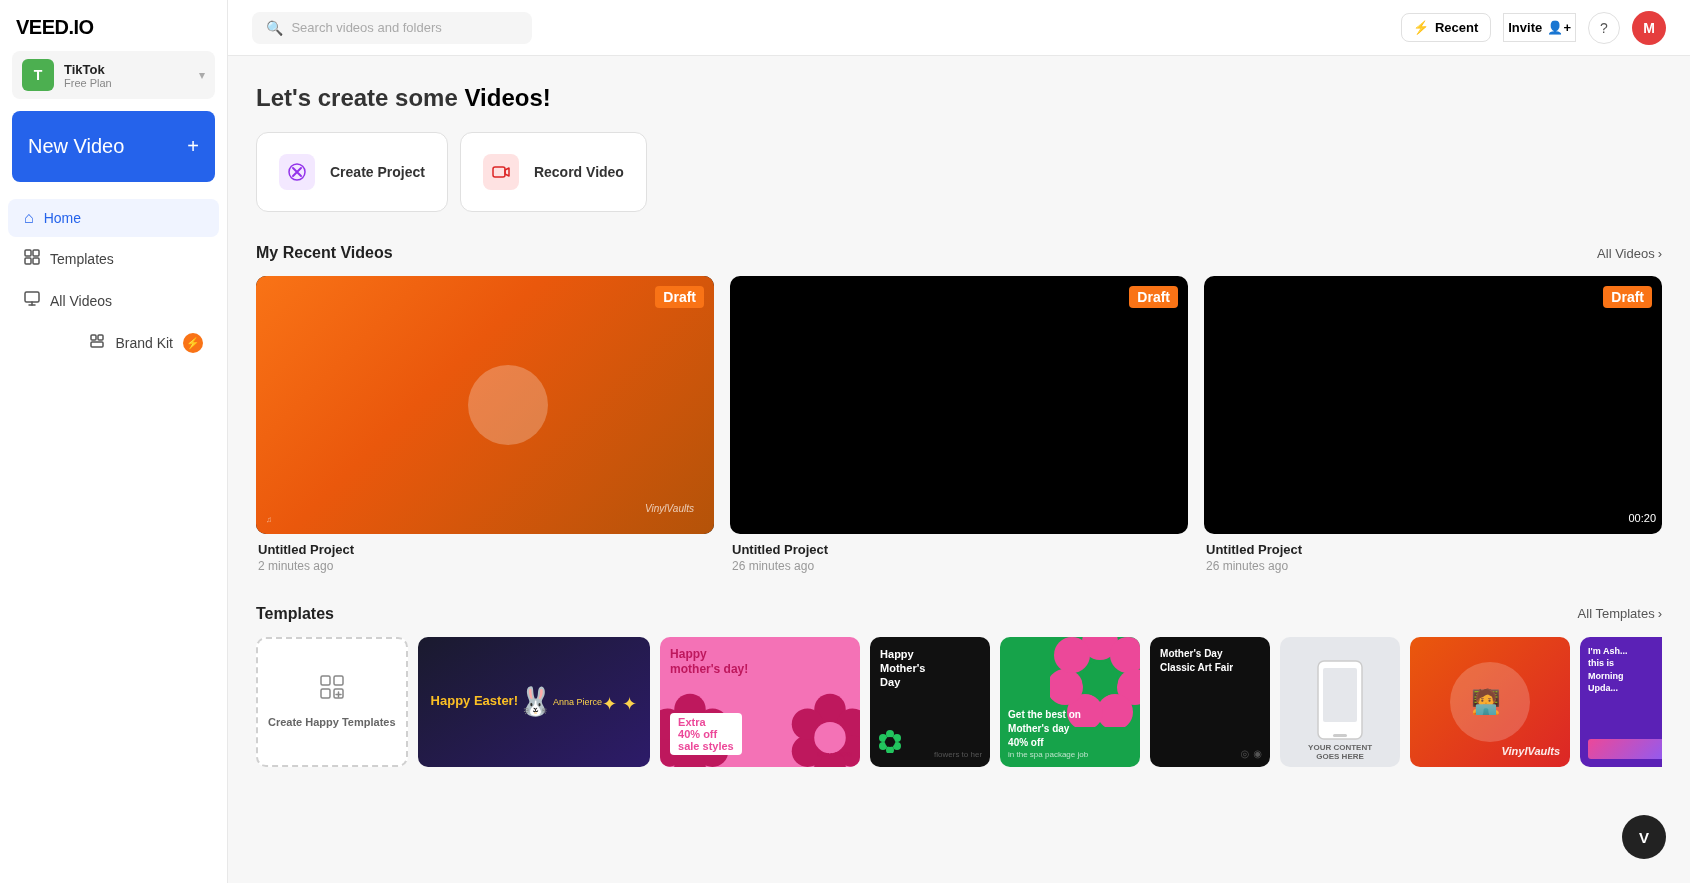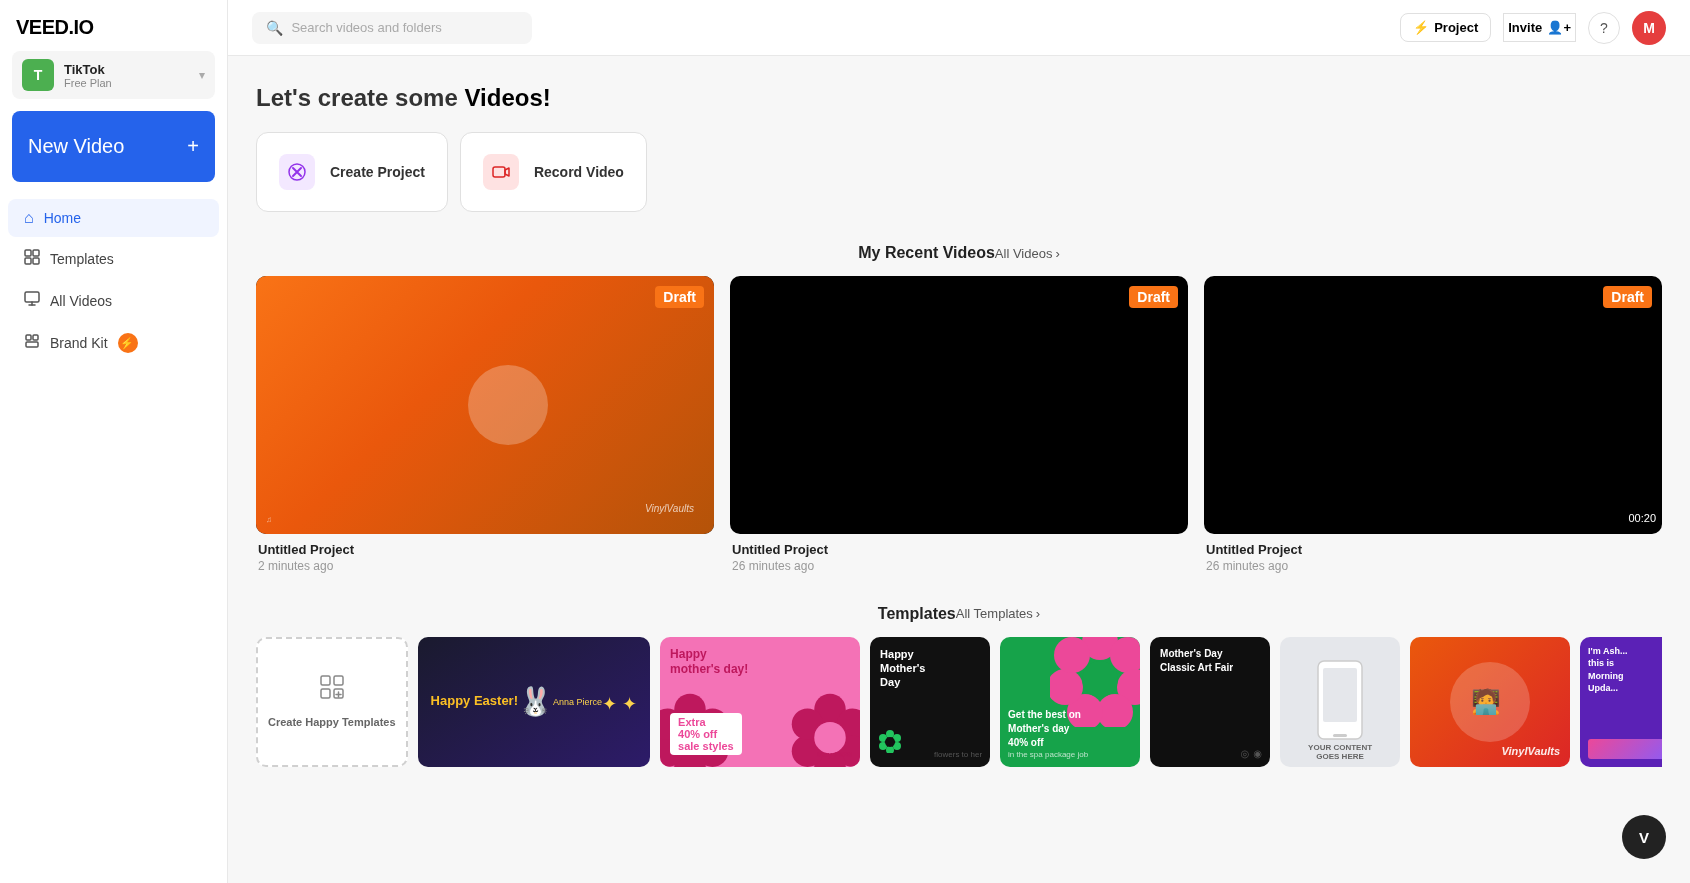--- a/index.html
+++ b/index.html
@@ -75,21 +75,21 @@
       cursor: pointer;
       border-radius: 8px;
       margin: 1px 8px;
       font-size: 14px;
       color: #444;
       font-weight: 500;
     }
     .nav-item.active { background: #f0f4ff; color: #2563eb; }
     .nav-icon { font-size: 16px; color: inherit; }
 
-    .nav-item-brand { justify-content: flex-start; }
+    .nav-item-brand { justify-content: flex-end; }
     .brand-badge {
       background: #f97316;
       color: #fff;
       border-radius: 50%;
       width: 20px; height: 20px;
       display: flex; align-items: center; justify-content: center;
       font-size: 11px; font-weight: 700;
     }
 
     
@@ -182,21 +182,21 @@
       width: 36px; height: 36px;
       border-radius: 8px;
       display: flex; align-items: center; justify-content: center;
       font-size: 18px;
     }
     .create-icon-bg { background: #f3e8ff; }
     .record-icon-bg { background: #fee2e2; }
 
     
     .section-header {
-      display: flex; justify-content: center; align-items: center;
+      display: flex; justify-content: space-between; align-items: center;
       margin-bottom: 14px;
     }
     .section-title { font-size: 16px; font-weight: 700; color: #222; }
     .all-link {
       font-size: 13px; color: #555; cursor: pointer;
       display: flex; align-items: center; gap: 3px;
       font-weight: 500;
     }
 
     
@@ -346,21 +346,21 @@
 <div id="main">
 
   <div id="header">
     <div class="search-bar">
       <span class="search-icon">🔍</span>
       <span style="color:#aaa;font-size:13px;">Search videos and folders</span>
     </div>
     <div class="header-actions">
       <button class="upgrade-btn">
         <span class="upgrade-lightning">⚡</span>
-        <span>Project</span>
+        <span>Recent</span>
       </button>
       <button class="invite-btn">
         <span>Invite</span>
         <span>👤+</span>
       </button>
       <button class="help-btn">
         <span>?</span>
       </button>
       <div class="user-avatar">M</div>
     </div>

